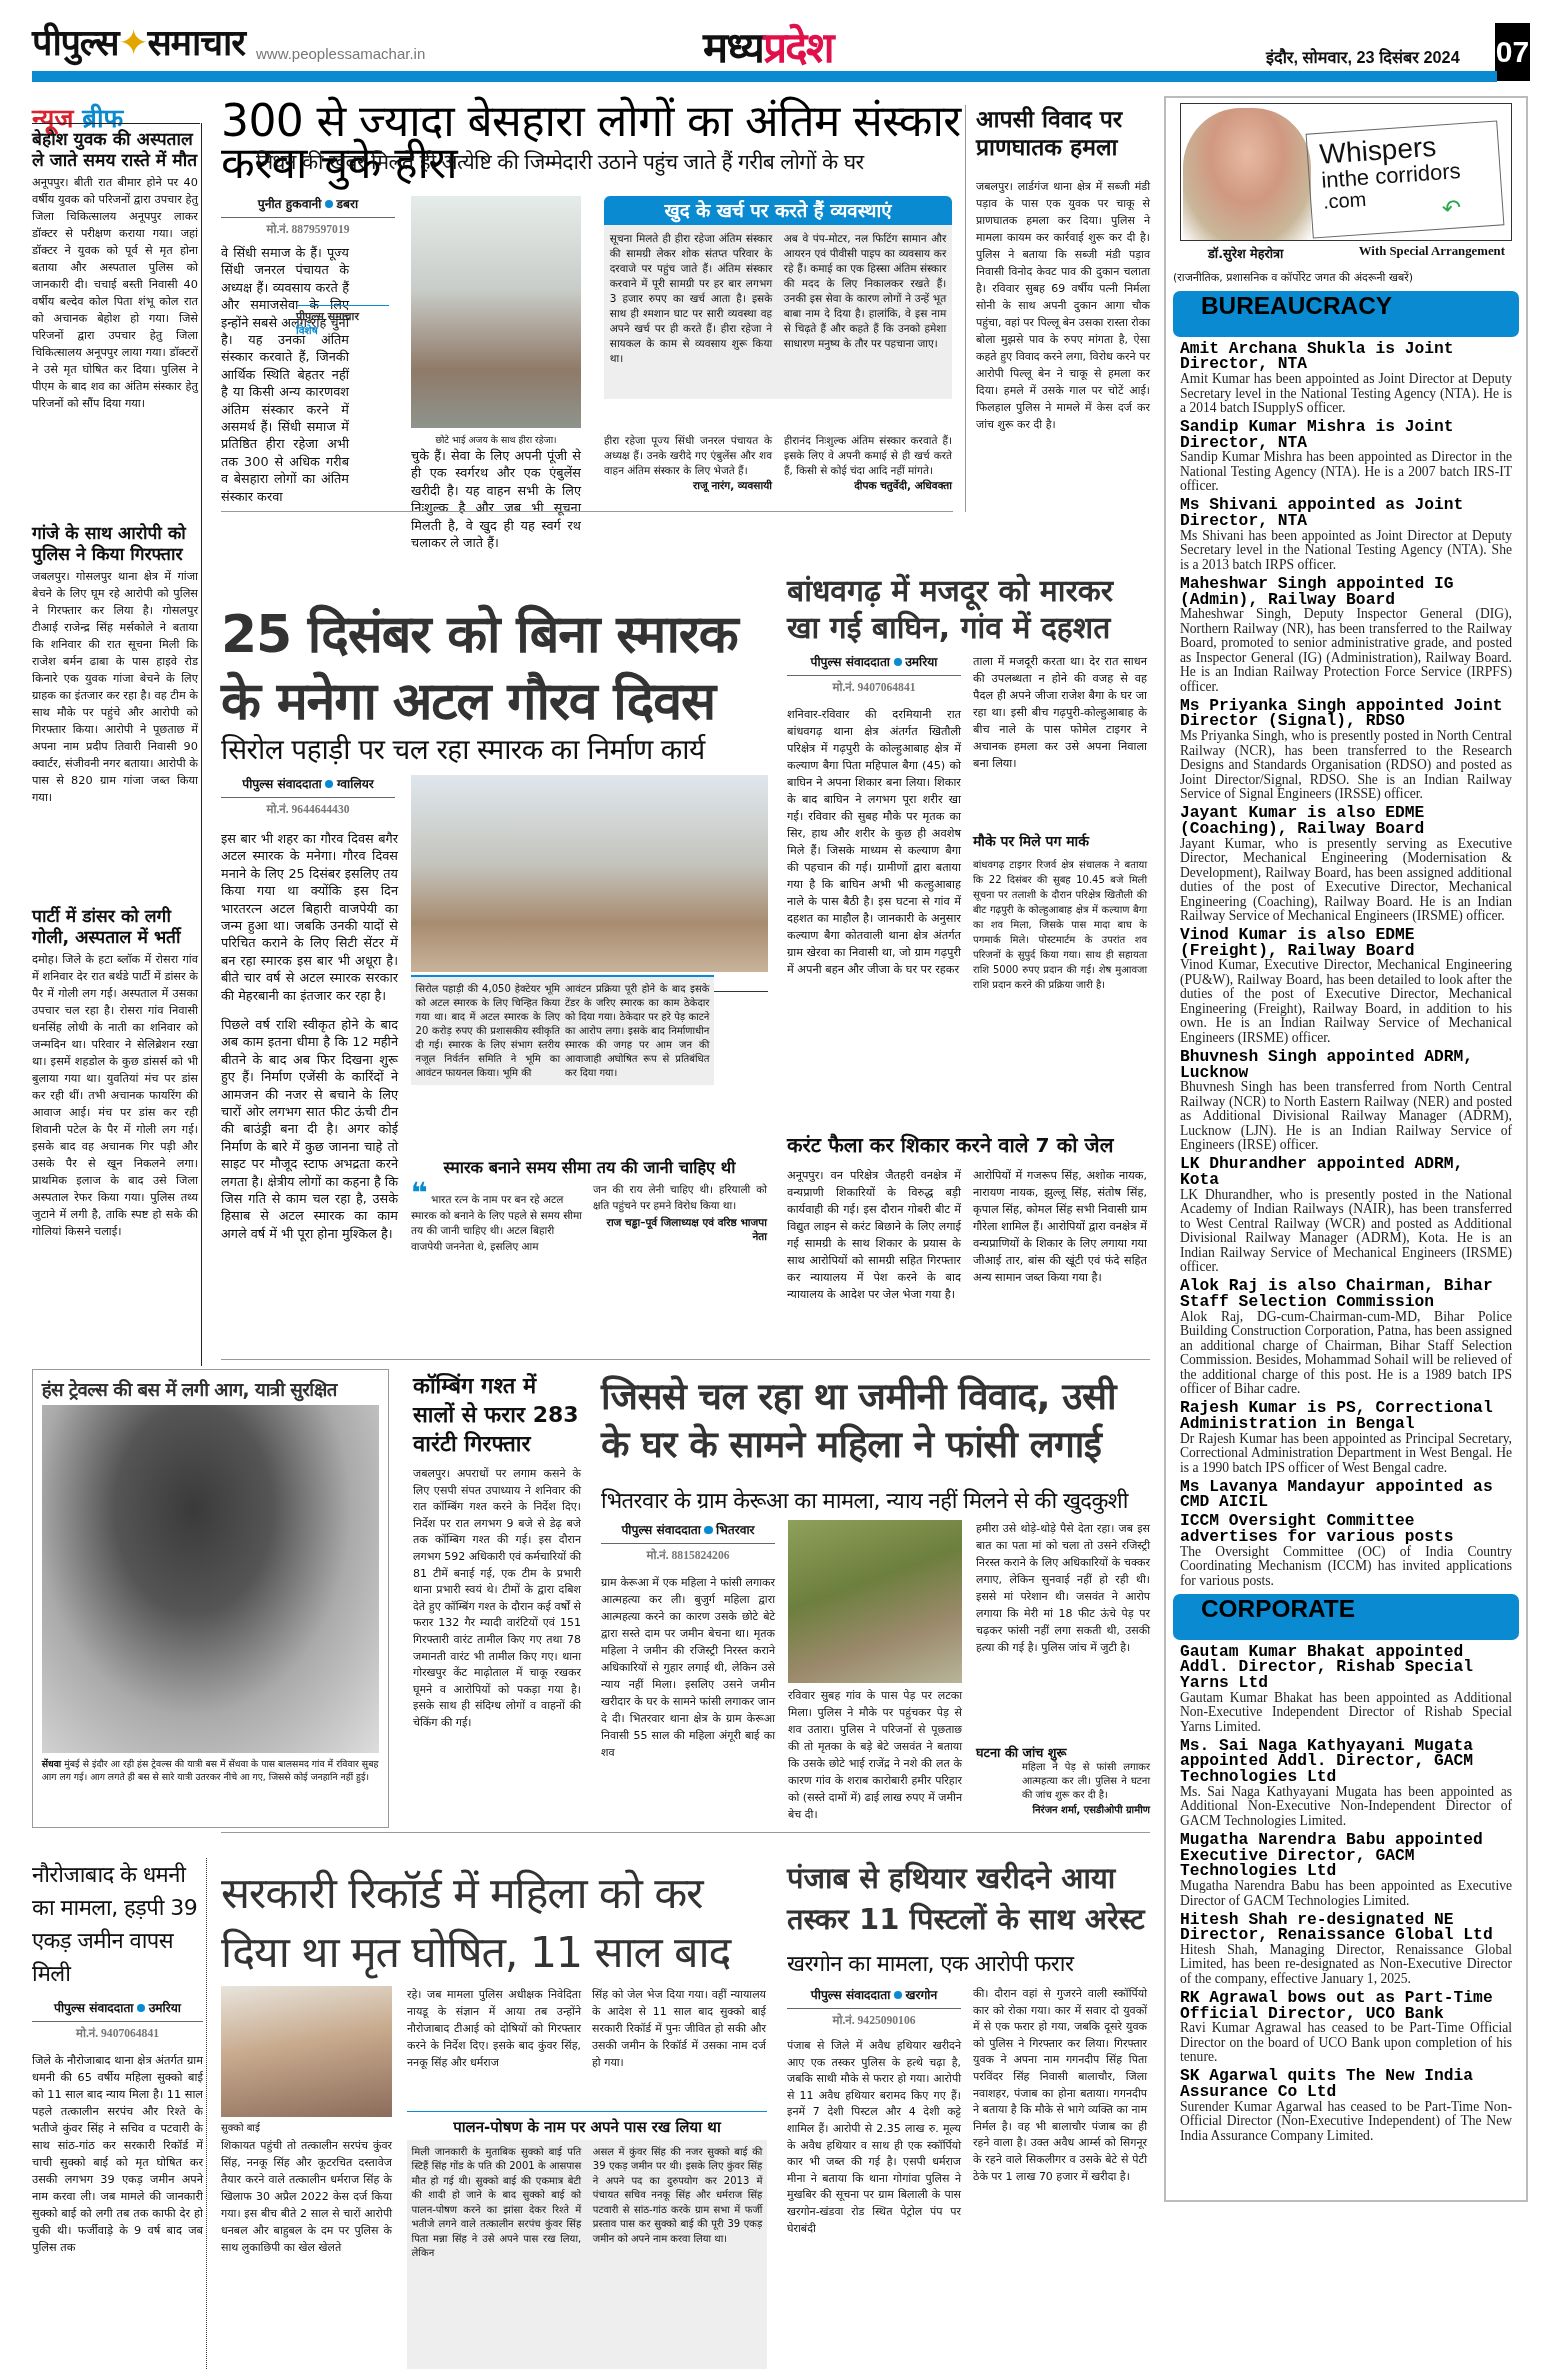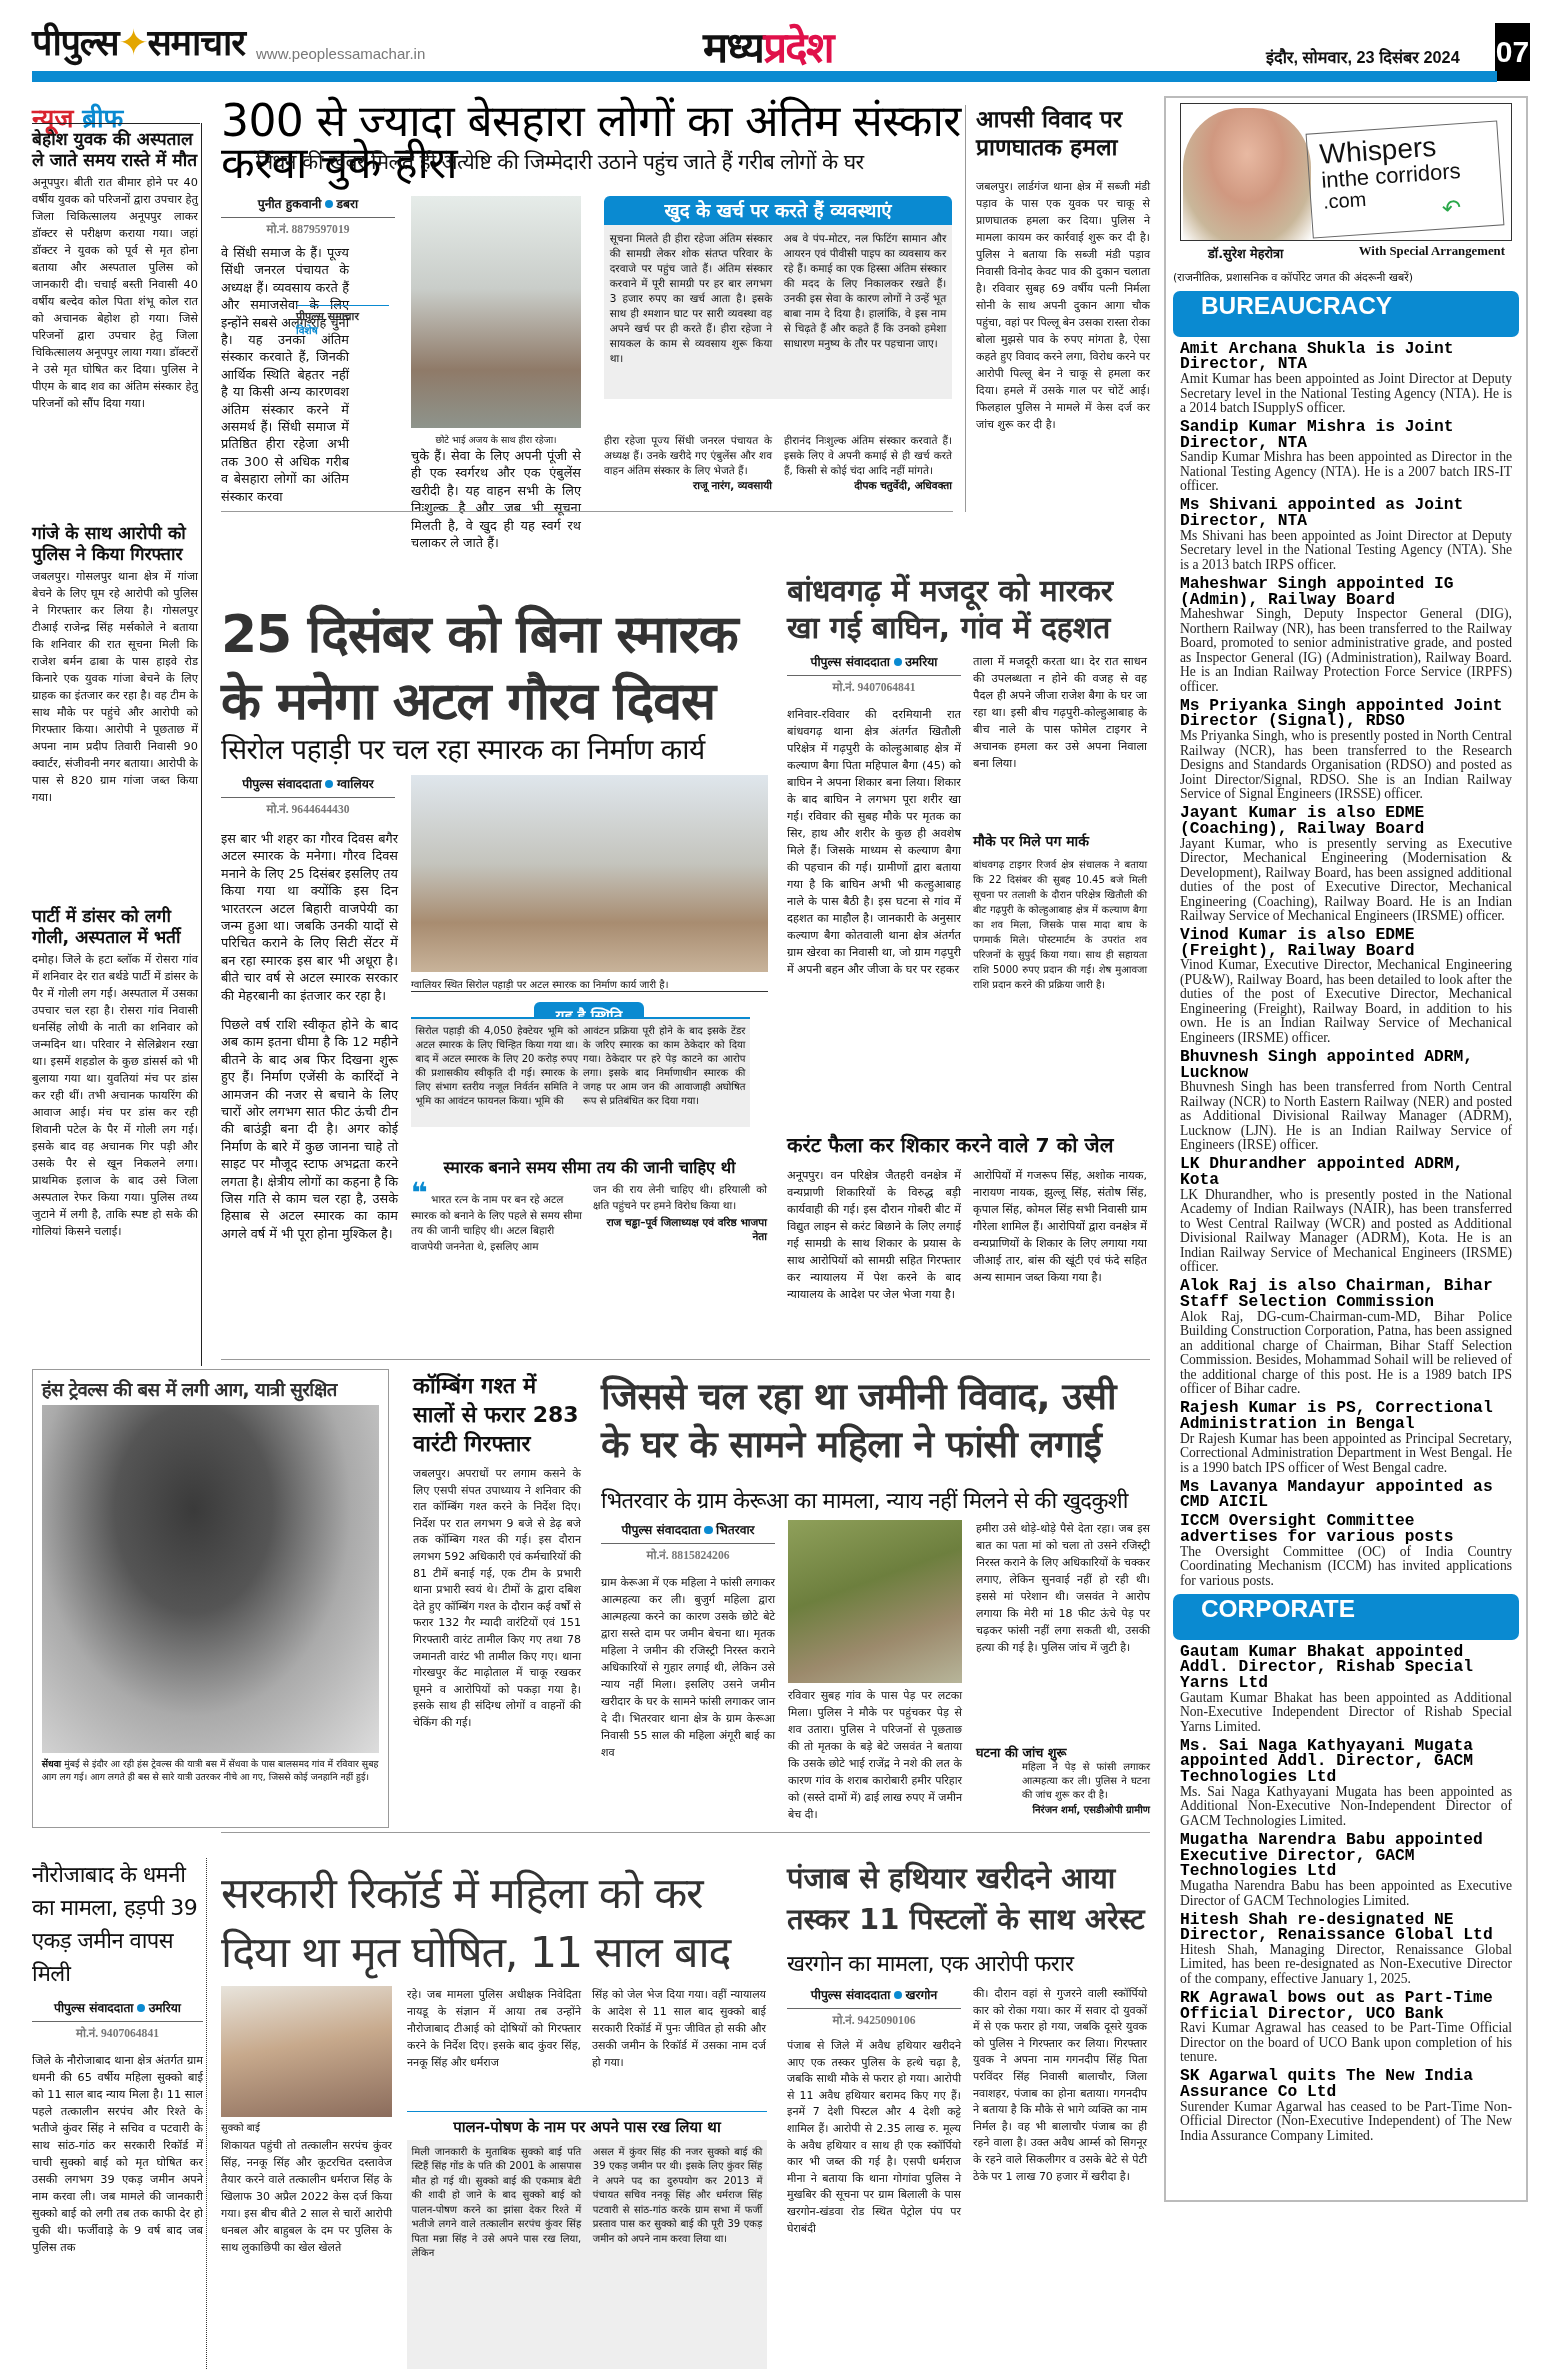--- a/index.html
+++ b/index.html
@@ -15,21 +15,21 @@
 .hdr-bar{left:32px;top:71px;width:1465px;height:10.5px;background:#0a8ad1}
 .brief-title{left:32px;top:100px;font-size:25.6px;font-weight:bold}
 .brief-title .r{color:#d9232e}.brief-title .b{color:#0a8ad1}
 .vrule{background:#222;width:1.2px}
 .hrule{background:#222;height:1.2px}
 .h-bold{font-weight:bold;line-height:1.18}
 .body-txt{font-size:14px;line-height:20px;text-align:justify;font-family:"DejaVu Sans",sans-serif}
 .body-narrow{font-size:12.8px;line-height:17.4px;text-align:justify;font-family:"DejaVu Sans",sans-serif}
 .en-body{font-family:"Liberation Serif",serif;font-size:13.6px;line-height:14.5px;text-align:justify;color:#222}
 .en-head{font-family:Liberation Mono, monospace;font-weight:bold;font-size:16.3px;line-height:15.7px;color:#000;margin-top:3.5px}
-.sec-banner{background:#0a8ad1;color:#ffffff;font-family:"Liberation Sans",sans-serif;font-weight:bold;font-size:24.4px;border-radius:7px;padding:1.2px 0 0 28px;height:46px}
+.sec-banner{background:#0a8ad1;color:#000000;font-family:"Liberation Sans",sans-serif;font-weight:bold;font-size:24.4px;border-radius:7px;padding:1.2px 0 0 28px;height:46px}
 .photo{background:#bbb;overflow:hidden}
 .byline{font-size:12.2px;font-weight:bold;text-align:center}
 .byline .dot{display:inline-block;width:8.1px;height:8.1px;border-radius:50%;background:#0a8ad1;margin:0 3.5px}
 .mob{font-size:11.6px;color:#777;text-align:center;font-family:"Liberation Serif",serif;font-weight:bold;border-top:1.2px solid #666;padding-top:3.5px}
 .blue-tab{background:#0a8ad1;color:#fff;font-weight:bold;text-align:center;border-radius:5.8px 5.8px 0 0}
 .grey-box{background:#eee}
 .quote-mark{color:#0a8ad1;font-size:29px;font-weight:bold;line-height:23px}
 </style>
 </head>
 <body>
@@ -106,21 +106,21 @@
 <div class="abs" style="left:221px;top:732px;width:552px;font-size:28px;line-height:35px;letter-spacing:-0.6px">सिरोल पहाड़ी पर चल रहा स्मारक का निर्माण कार्य</div>
 <div class="abs" style="left:221px;top:775px;width:174px">
   <div class="byline"><span>पीपुल्स संवाददाता</span><span class="dot"></span><span>ग्वालियर</span></div>
   <div class="mob" style="margin-top:4.6px">मो.नं. 9644644430</div>
 </div>
 <div class="abs body-narrow" style="left:221px;top:830px;width:177px">इस बार भी शहर का गौरव दिवस बगैर अटल स्मारक के मनेगा। गौरव दिवस मनाने के लिए 25 दिसंबर इसलिए तय किया गया था क्योंकि इस दिन भारतरत्न अटल बिहारी वाजपेयी का जन्म हुआ था। जबकि उनकी यादों से परिचित कराने के लिए सिटी सेंटर में बन रहा स्मारक इस बार भी अधूरा है। बीते चार वर्ष से अटल स्मारक सरकार की मेहरबानी का इंतजार कर रहा है।</div>
 <div class="abs body-narrow" style="left:221px;top:1016px;width:177px">पिछले वर्ष राशि स्वीकृत होने के बाद अब काम इतना धीमा है कि 12 महीने बीतने के बाद अब फिर दिखना शुरू हुए हैं। निर्माण एजेंसी के कारिंदों ने आमजन की नजर से बचाने के लिए चारों ओर लगभग सात फीट ऊंची टीन की बाउंड्री बना दी है। अगर कोई निर्माण के बारे में कुछ जानना चाहे तो साइट पर मौजूद स्टाफ अभद्रता करने लगता है। क्षेत्रीय लोगों का कहना है कि जिस गति से काम चल रहा है, उसके हिसाब से अटल स्मारक का काम अगले वर्ष में भी पूरा होना मुश्किल है।</div>
 <div class="abs photo" style="left:411px;top:775px;width:357px;height:197px;background:linear-gradient(180deg,#dfe6ec 0%,#c4c4bd 45%,#a88c70 75%,#c8b39a 100%)"></div>
 <div class="abs" style="left:411px;top:977px;width:357px;font-size:10px;border-bottom:0.6px solid #333">ग्वालियर स्थित सिरोल पहाड़ी पर अटल स्मारक का निर्माण कार्य जारी है।</div>
 <div class="abs blue-tab" style="left:534px;top:1002px;width:110px;height:29px;line-height:29px;font-size:15px">यह है स्थिति</div>
-<div class="abs grey-box" style="left:411px;top:1017px;width:339px;height:110px;border-top:2.3px solid #0a8ad1;display:flex;gap:5px;padding:4.6px">
+<div class="abs grey-box" style="left:411px;top:975px;width:303px;height:110px;border-top:2.3px solid #0a8ad1;display:flex;gap:5px;padding:4.6px">
   <div class="body-narrow" style="flex:1;font-size:10px;line-height:14px">सिरोल पहाड़ी की 4,050 हेक्टेयर भूमि को अटल स्मारक के लिए चिन्हित किया गया था। बाद में अटल स्मारक के लिए 20 करोड़ रुपए की प्रशासकीय स्वीकृति दी गई। स्मारक के लिए संभाग स्तरीय नजूल निर्वर्तन समिति ने भूमि का आवंटन फायनल किया। भूमि की</div>
   <div class="body-narrow" style="flex:1;font-size:10px;line-height:14px">आवंटन प्रक्रिया पूरी होने के बाद इसके टेंडर के जरिए स्मारक का काम ठेकेदार को दिया गया। ठेकेदार पर हरे पेड़ काटने का आरोप लगा। इसके बाद निर्माणाधीन स्मारक की जगह पर आम जन की आवाजाही अघोषित रूप से प्रतिबंधित कर दिया गया।</div>
 </div>
 <div class="abs" style="left:411px;top:1156px;width:357px;font-size:16.3px;font-weight:bold;text-align:center">स्मारक बनाने समय सीमा तय की जानी चाहिए थी</div>
 <div class="abs" style="left:411px;top:1182px;width:174px">
   <span class="quote-mark">❝</span>
   <span class="body-narrow" style="font-size:10.5px;line-height:15.7px">भारत रत्न के नाम पर बन रहे अटल स्मारक को बनाने के लिए पहले से समय सीमा तय की जानी चाहिए थी। अटल बिहारी वाजपेयी जननेता थे, इसलिए आम</span>
 </div>
 <div class="abs" style="left:593px;top:1182px;width:174px">
   <div class="body-narrow" style="font-size:10.5px;line-height:15.7px">जन की राय लेनी चाहिए थी। हरियाली को क्षति पहुंचने पर हमने विरोध किया था।</div>

